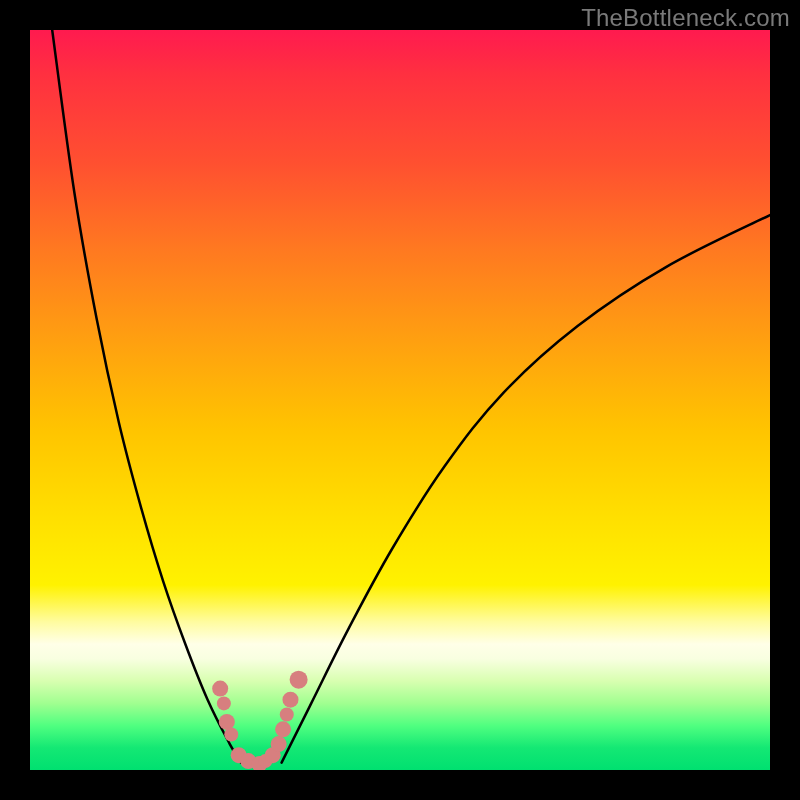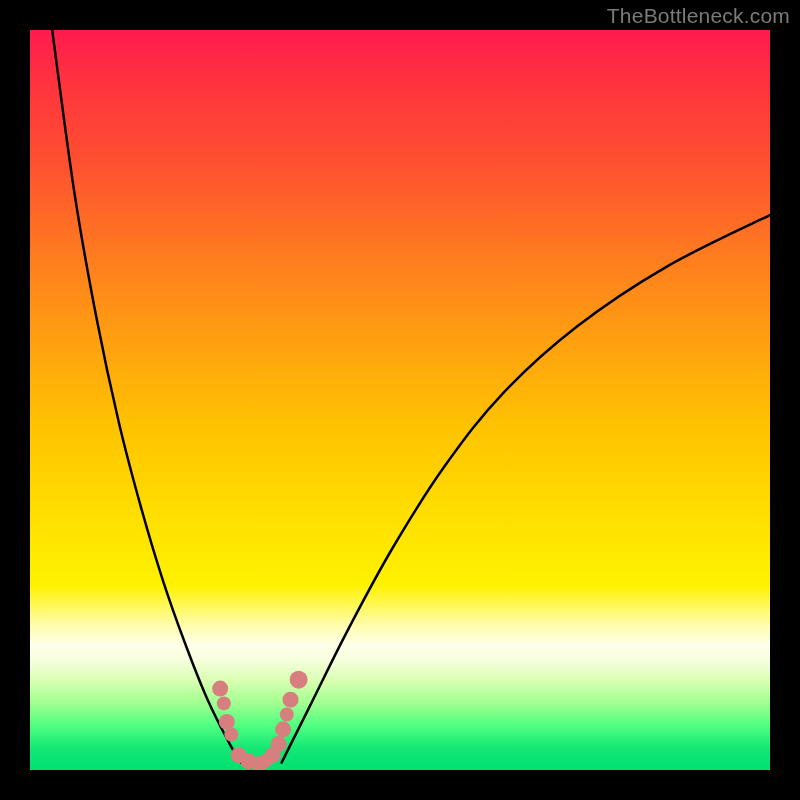--- a/index.html
+++ b/index.html
@@ -41,21 +41,21 @@
       #a0ff90 91%,
       #50ff80 94%,
       #14e874 97%,
       #00e070 100%);
   }
   .watermark {
     position: absolute;
     top: 4px;
     right: 10px;
     color: #7a7a7a;
-    font-size: 21px;
+    font-size: 24px;
     font-weight: 500;
     letter-spacing: 0.2px;
     user-select: none;
   }
   svg.curves {
     position: absolute;
     left: 30px;
     top: 30px;
     width: 740px;
     height: 740px;

